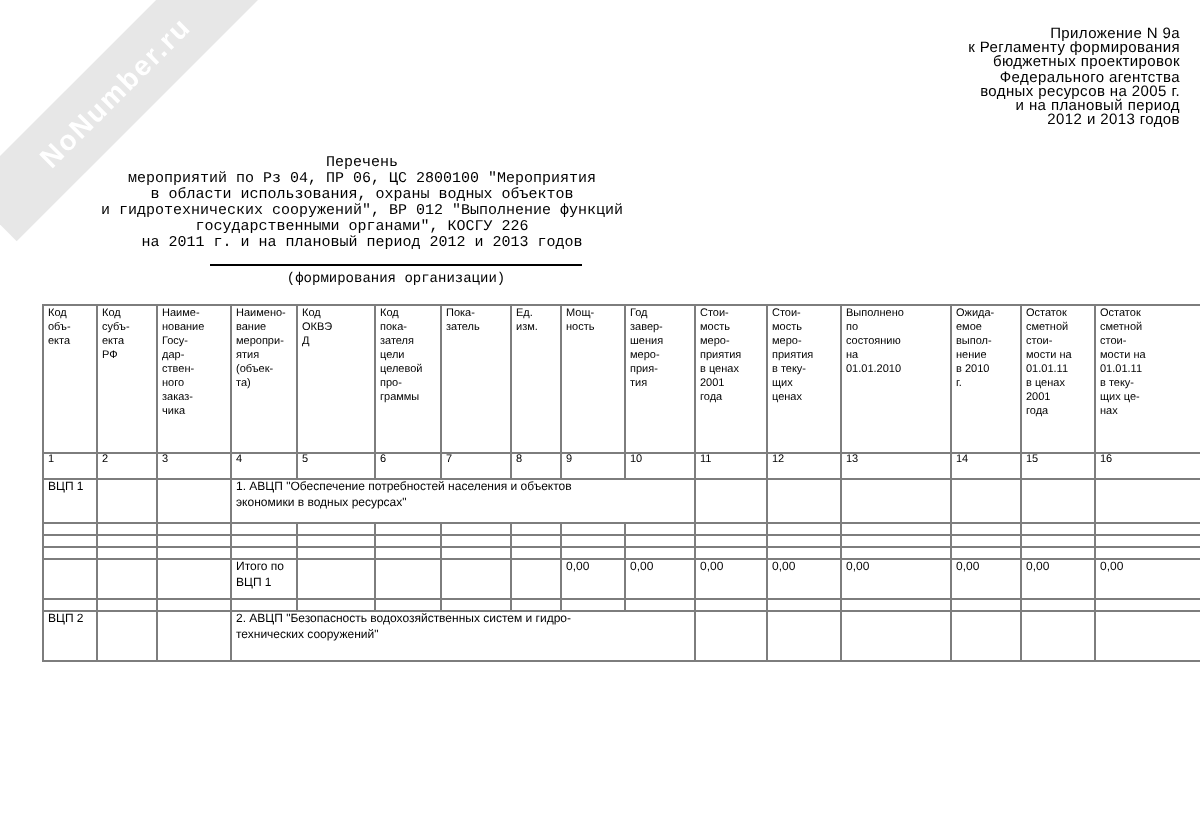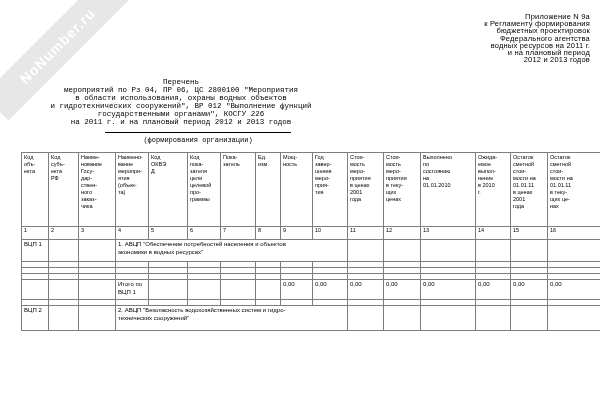--- a/index.html
+++ b/index.html
@@ -57,21 +57,21 @@
 <body>
 
 <div class="watermark">
   <span class="wm-text">NoNumber.ru</span>
 </div>
 
 <div class="appendix">Приложение N 9а
 к Регламенту формирования
 бюджетных проектировок
 Федерального агентства
-водных ресурсов на 2011 г.
+водных ресурсов на 2005 г.
 и на плановый период
 2012 и 2013 годов</div>
 
 <div class="doc-title">Перечень
 мероприятий по Рз 04, ПР 06, ЦС 2800100 "Мероприятия
 в области использования, охраны водных объектов
 и гидротехнических сооружений", ВР 012 "Выполнение функций
 государственными органами", КОСГУ 226
 на 2011 г. и на плановый период 2012 и 2013 годов</div>
 

